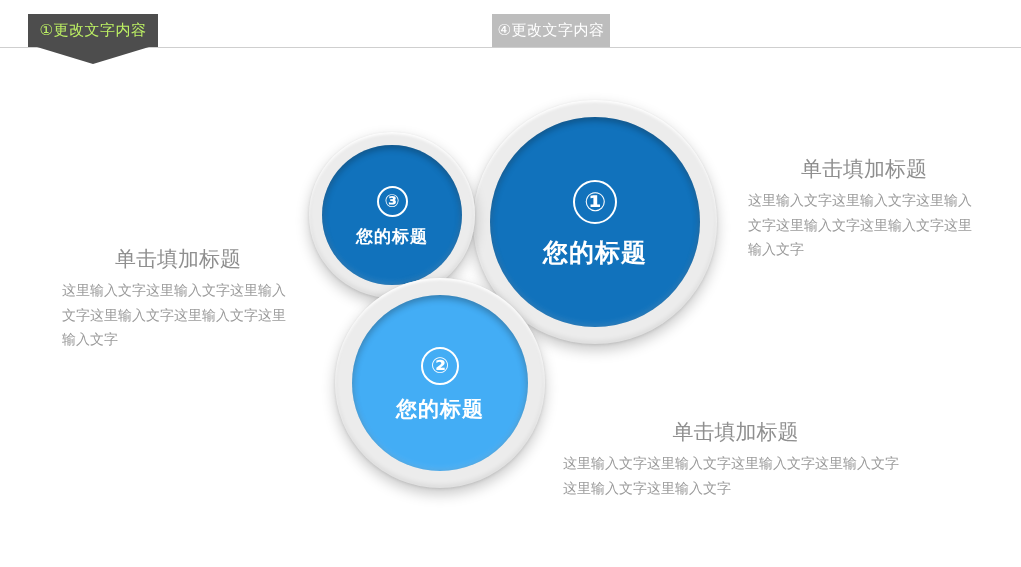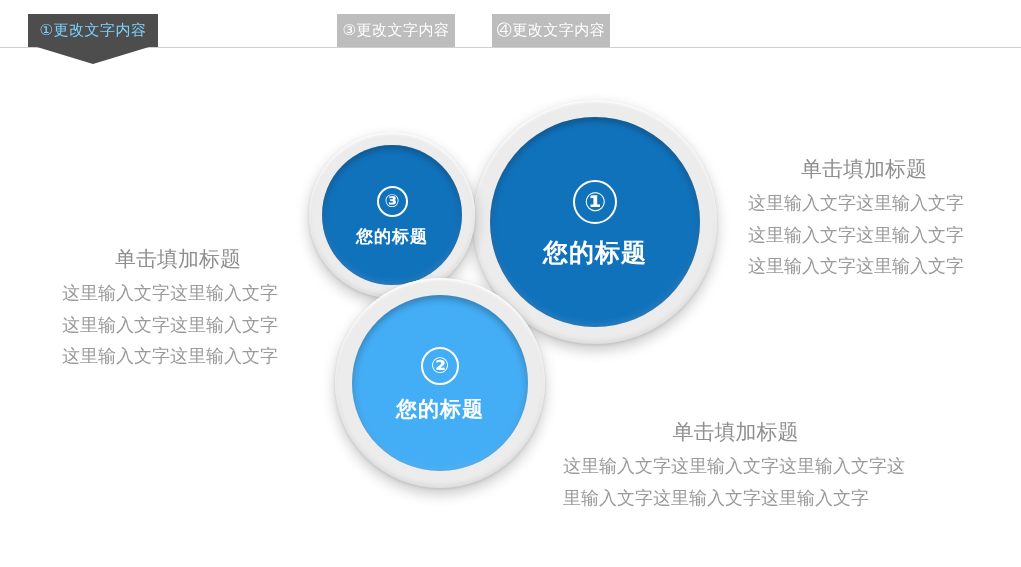--- a/index.html
+++ b/index.html
@@ -59,21 +59,21 @@
     top: 47px;
     width: 0;
     height: 0;
     border-left: 56px solid transparent;
     border-right: 56px solid transparent;
     border-top: 17px solid #4d4d4d;
   }
   #tab-1 { left: 28px;  width: 130px; }
   #tab-2 { left: 180px; width: 118px; }
   #tab-3 { left: 337px; width: 118px; }
-  #tab-4 { left: 492px; width: 118px; font-family: Liberation Mono, monospace; }
+  #tab-4 { left: 492px; width: 118px; }
   #tab-pointer-1 { left: 37px; }
 
   
   .stage {
     position: absolute;
     left: 0;
     top: 56px;
     width: 1021px;
     height: 511px;
   }
@@ -153,39 +153,38 @@
   .caption { position: absolute; z-index: 5; }
   .caption .cap-title {
     font-size: 21px;
     color: #8f8f8f;
     line-height: 1.25;
     margin-bottom: 6px;
     white-space: nowrap;
     text-align: center;
   }
   .caption .cap-body {
-    font-size: 18px;
+    font-size: 14px;
     color: #9a9a9a;
     line-height: 1.75;
   }
   #caption-right  { left: 748px; top: 100px; width: 232px; }
   #caption-left   { left: 62px;  top: 190px; width: 232px; }
   #caption-bottom { left: 563px; top: 363px; width: 345px; }
 </style>
 </head>
 <body style="background: rgb(255, 255, 255);">
 
 <div class="tabbar">
   <div class="tab-rule" style="background: rgb(207, 207, 207);"></div>
 
-  <div class="tab active" id="tab-1" style="background: rgb(77, 77, 77); color: #7dd3fc;">①更改文字内容</div>
+  <div class="tab active" id="tab-1" style="background: rgb(77, 77, 77); color: #bef264;">①更改文字内容</div>
   <div class="tab-pointer" id="tab-pointer-1" style="border-top-color: rgb(77, 77, 77);"></div>
 
 
-  <div class="tab idle" id="tab-3" style="background: rgb(189, 189, 189); color: rgb(255, 255, 255);">③更改文字内容</div>
 
   <div class="tab idle" id="tab-4" style="background: rgb(189, 189, 189); color: rgb(255, 255, 255);">④更改文字内容</div>
 </div>
 
 <div class="stage">
 
   <div class="node" id="node-1" style="background: rgb(236, 236, 236);">
     <div class="disc" style="background: rgb(17, 114, 188);">
       <span class="num">①</span>
       <span class="ttl">您的标题</span>

